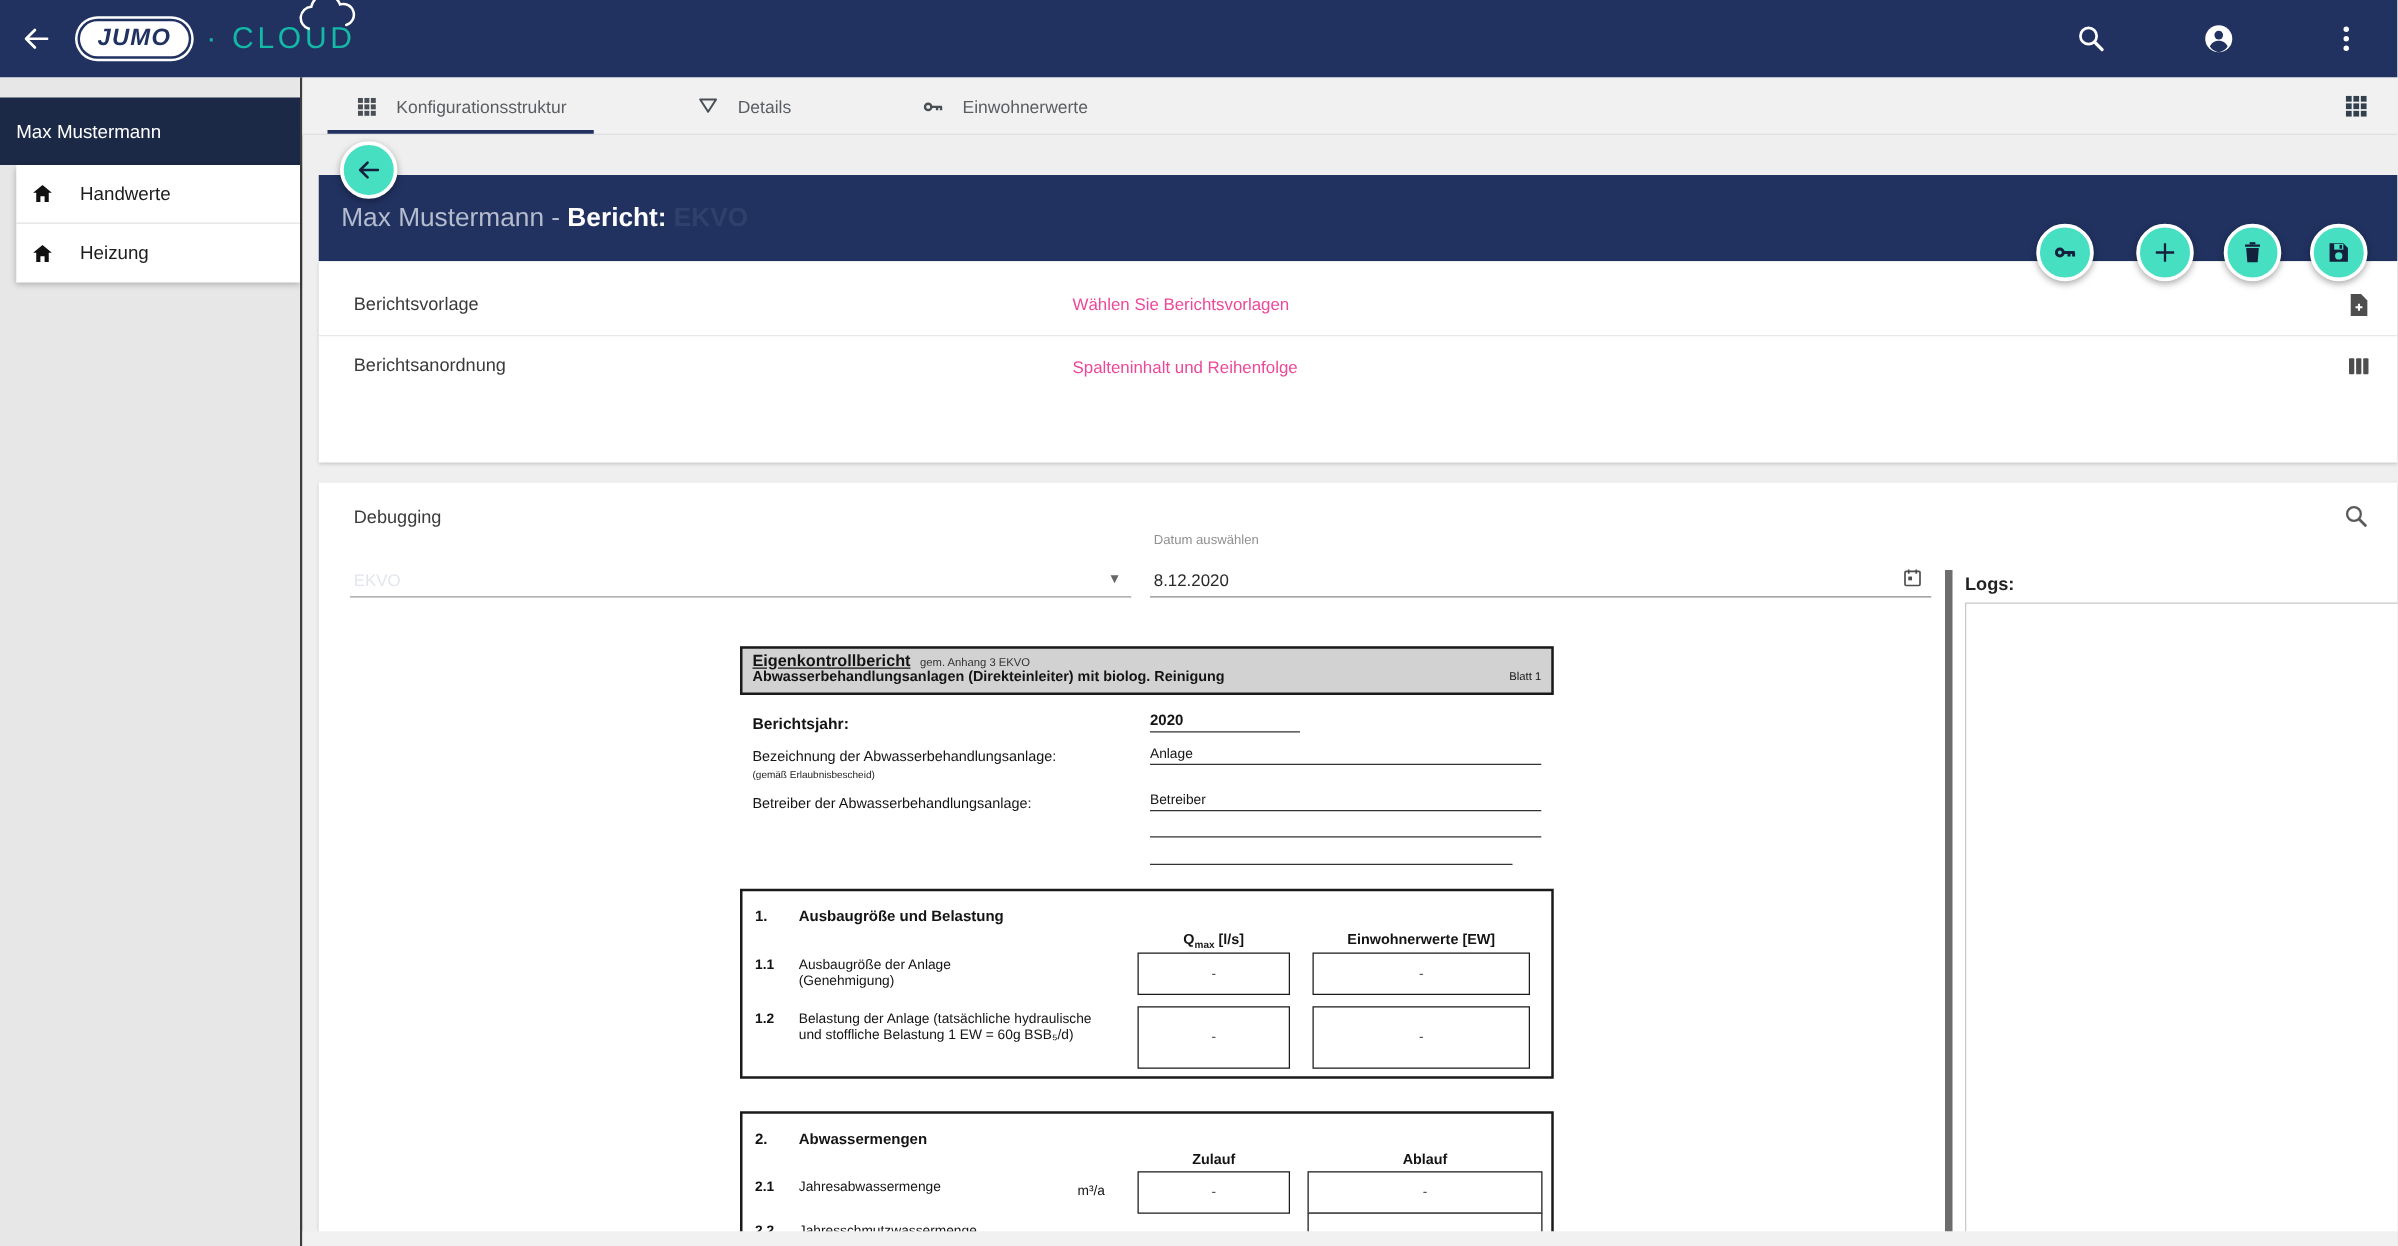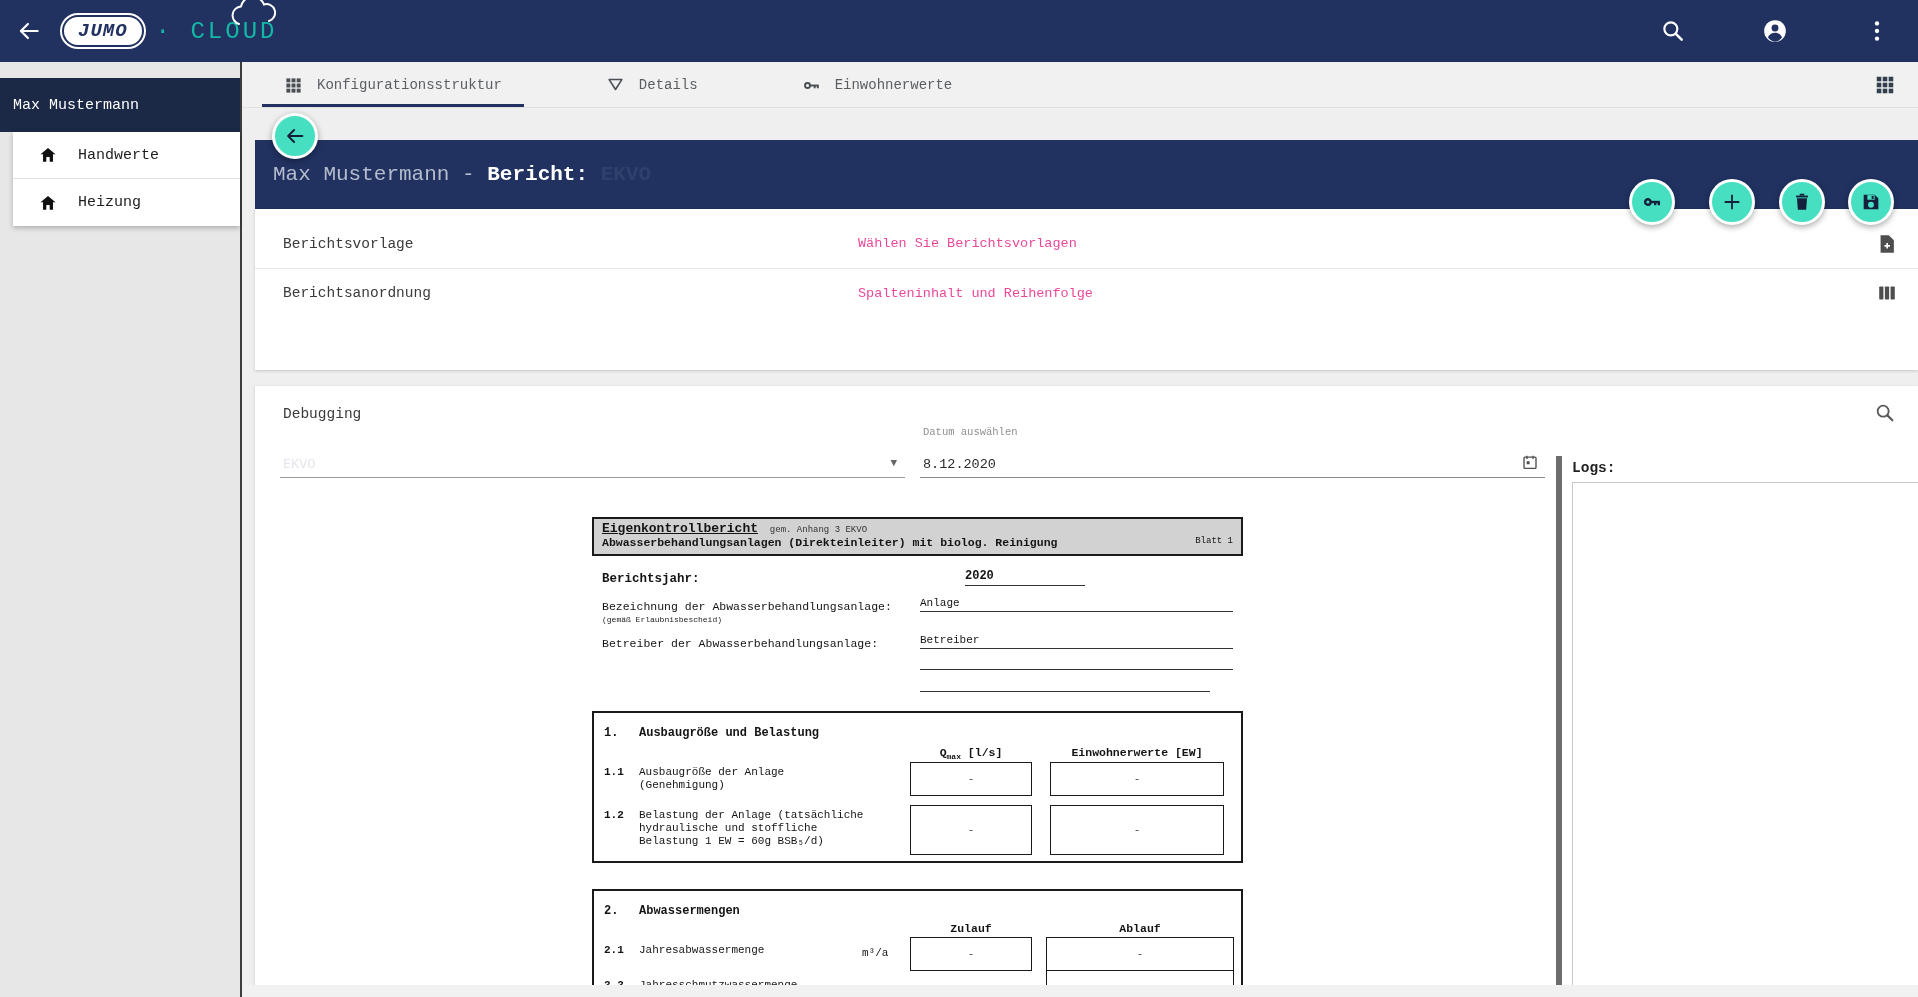--- a/index.html
+++ b/index.html
@@ -1,18 +1,18 @@
 <!DOCTYPE html>
 <html><head>
 <meta charset="utf-8">
 <style>
   * { margin:0; padding:0; box-sizing:border-box; }
   html,body { width:1918px; height:997px; overflow:hidden; background:#ececec;
               font-family:"Liberation Sans", sans-serif; }
-  .screen { position:relative; width:1918px; height:973px; background:#ececec;font-family:Liberation Mono, monospace; }
+  .screen { position:relative; width:1918px; height:973px; background:#ececec; }
 
   
   .topbar { position:absolute; left:0; top:0; width:1918px; height:62px;
             background:#213261; display:flex; align-items:center; color:#fff; }
   .topbar .back { width:26px; height:26px; margin-left:16px; cursor:pointer; }
   .logo-wrap { display:flex; align-items:center; margin-left:22px; }
   .jumo-pill { background:#fff; color:#213261; font-weight:bold; font-style:italic;
                font-size:19px; letter-spacing:1px; padding:3px 14px; border-radius:16px;
                box-shadow:0 0 0 2px #213261, 0 0 0 4px #fff; }
   .cloud-txt { position:relative; margin-left:14px; font-size:24px; font-weight:300;
@@ -21,21 +21,21 @@
   .topbar-right { margin-left:auto; display:flex; align-items:center; gap:76px; margin-right:28px; }
   .tb-icon { width:26px; height:26px; cursor:pointer; }
 
   
   .sidebar-bg { position:absolute; left:0; top:62px; width:240px; height:935px; background:#e7e7e7; }
   .sidebar-divider { position:absolute; left:240px; top:62px; width:2px; height:935px; background:#3d3d3d; }
   .sidebar-header { position:absolute; left:0; top:78px; width:240px; height:54px; background:#1b2946;
                     color:#fff; font-size:15px; display:flex; align-items:center; padding-left:13px; }
   .sidebar-panel { position:absolute; left:13px; top:132px; width:227px; background:#fff;
                    box-shadow:0 2px 5px rgba(0,0,0,.25); }
-  .side-item { height:47px; display:flex; align-items:center; gap:20px; padding-left:25px;
+  .side-item { height:47px; display:flex; align-items:center; gap:20px; padding-left:11px;
                border-bottom:1px solid #e2e2e2; cursor:pointer; font-size:15px; color:#1d1d1d; }
   .side-item:last-child { border-bottom:none; }
   .side-item svg { width:20px; height:20px; flex:none; }
 
   
   .main-bg { position:absolute; left:242px; top:62px; width:1676px; height:935px; background:#efefef; }
 
   .tabbar { position:absolute; left:242px; top:63px; width:1676px; height:45px; background:#f1f1f1;
             border-bottom:1px solid #e0e0e0; display:flex; align-items:center; }
   .tab { display:flex; align-items:center; gap:14px; height:100%; padding:0 22px; cursor:pointer;
@@ -327,21 +327,21 @@
           <span class="rt">Eigenkontrollbericht</span>
           <span class="rs">gem. Anhang 3 EKVO</span>
         </div>
         <div class="rh2">
           <span>Abwasserbehandlungsanlagen (Direkteinleiter) mit biolog. Reinigung</span>
           <span class="sheet">Blatt 1</span>
         </div>
       </div>
 
       <span class="f-label f-bold" style="left:10px; top:55px;">Berichtsjahr:</span>
-      <span class="f-value" style="left:328px; top:52px; width:120px; font-weight:bold; font-size:12px; border-bottom-width:1.5px;margin-left:45px;">2020</span>
+      <span class="f-value" style="left:328px; top:52px; width:120px; font-weight:bold; font-size:12px; border-bottom-width:1.5px;">2020</span>
 
       <span class="f-label" style="left:10px; top:83px;">Bezeichnung der Abwasserbehandlungsanlage:</span>
       <span class="f-note" style="left:10px; top:98px;">(gemäß Erlaubnisbescheid)</span>
       <span class="f-value" style="left:328px; top:80px; width:313px;">Anlage</span>
 
       <span class="f-label" style="left:10px; top:120px;">Betreiber der Abwasserbehandlungsanlage:</span>
       <span class="f-value" style="left:328px; top:117px; width:313px;">Betreiber</span>
       <span class="f-line" style="left:328px; top:133px; width:313px; height:20px;"></span>
       <span class="f-line" style="left:328px; top:155px; width:290px; height:20px;"></span>
 

